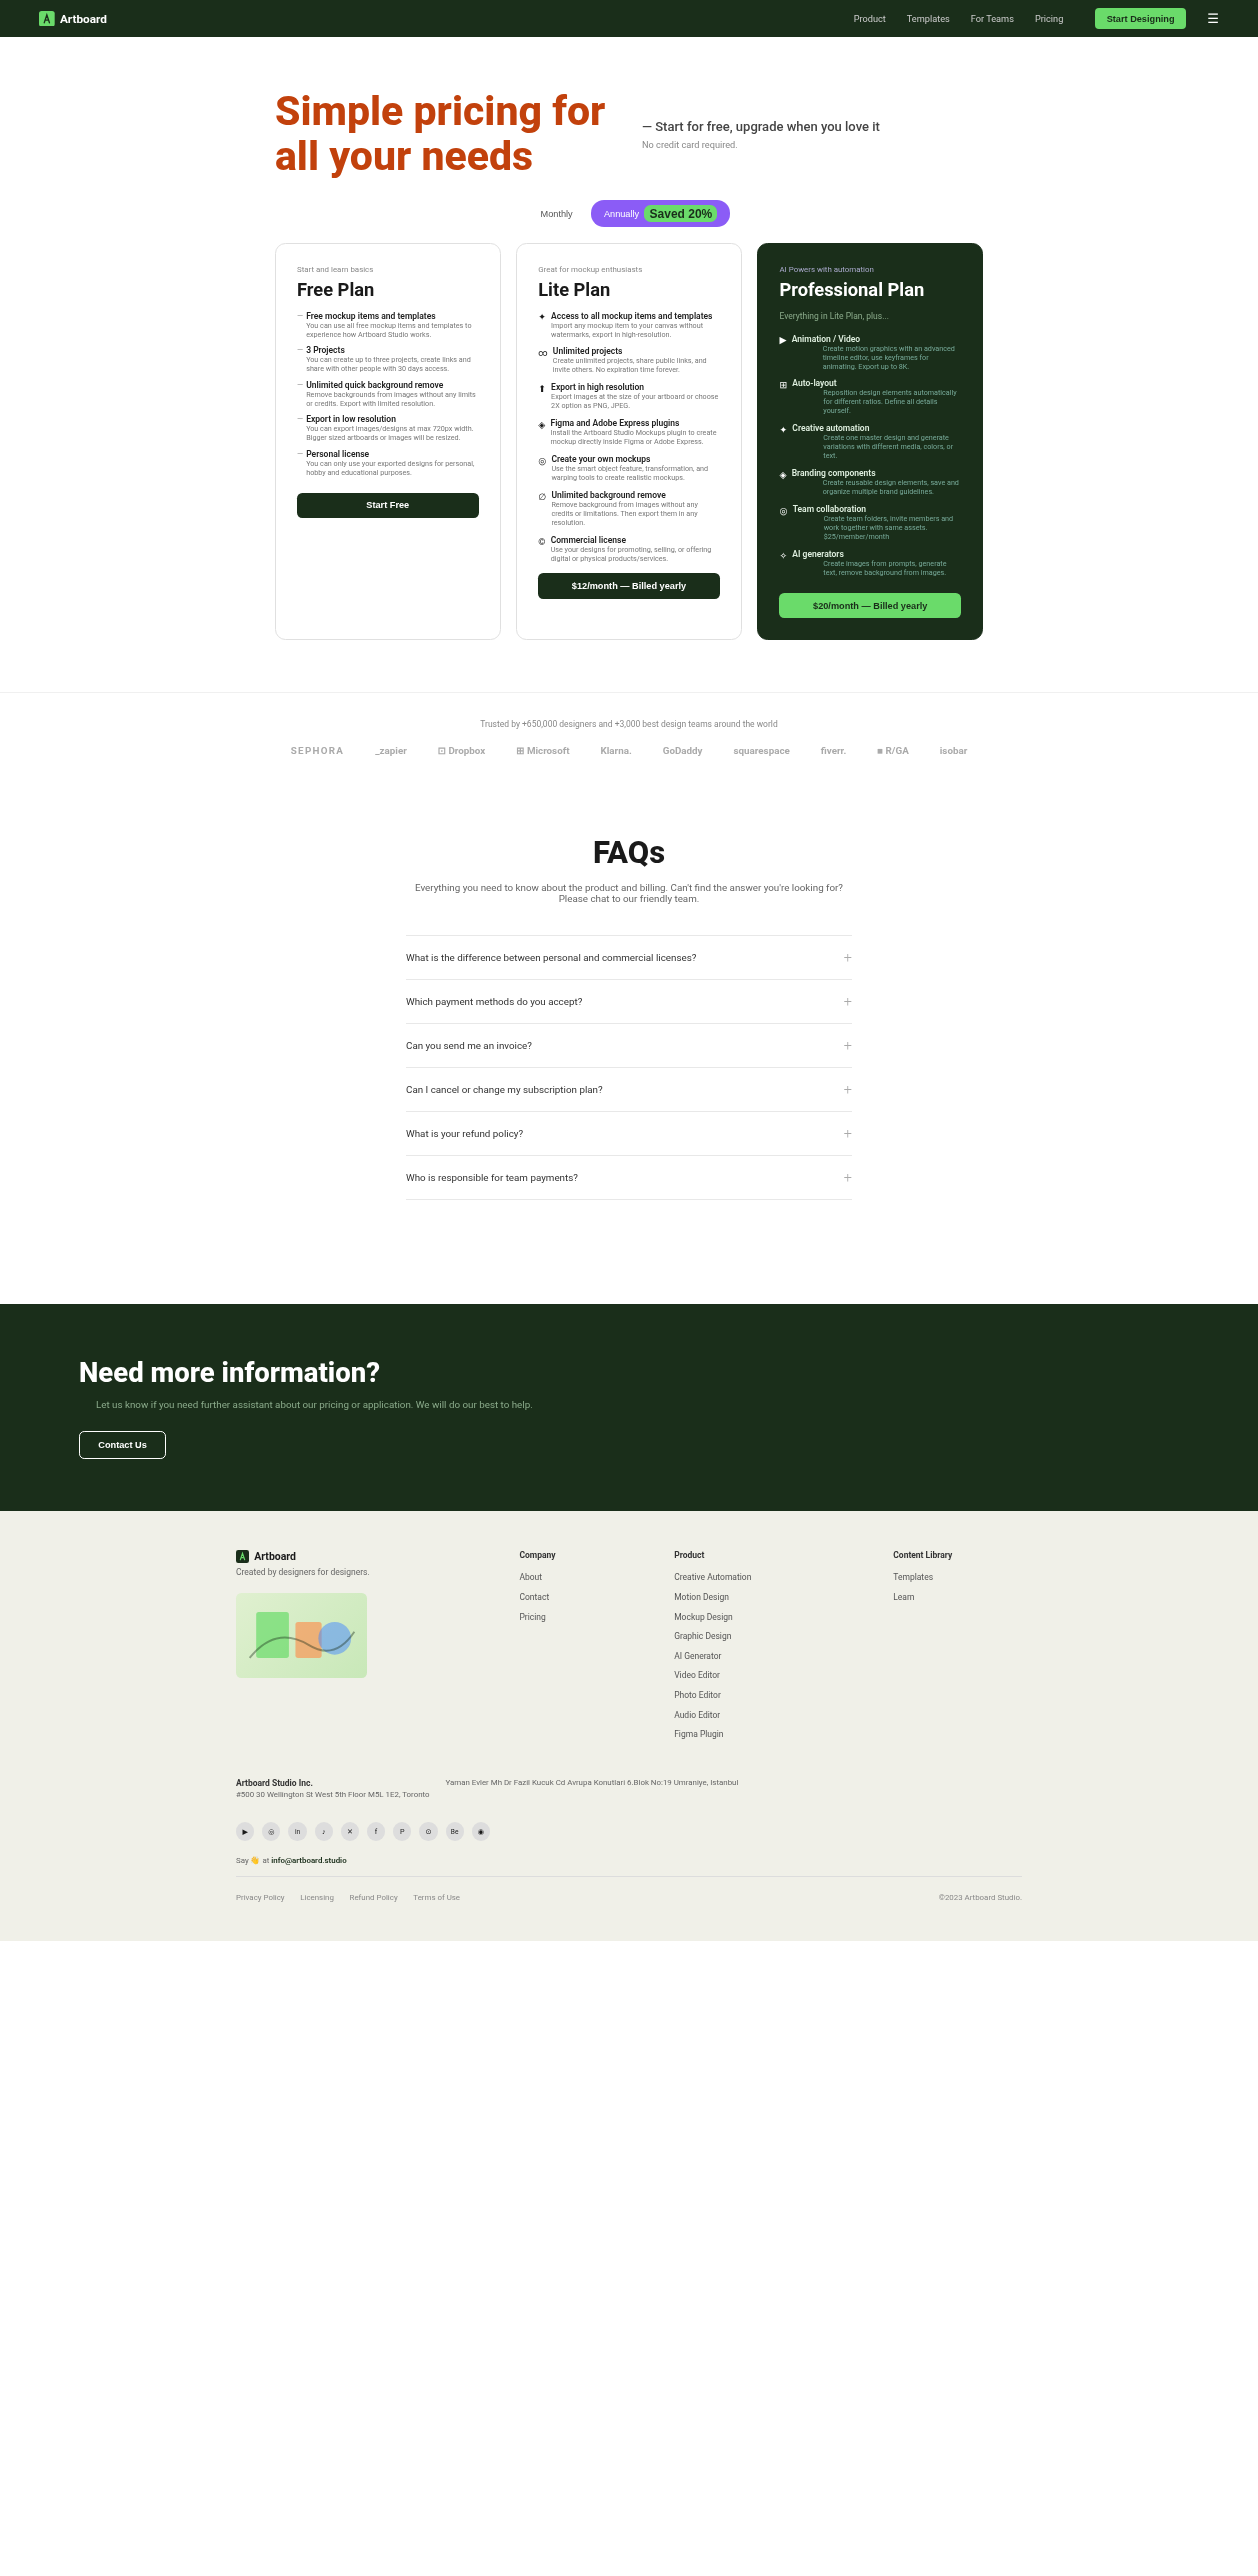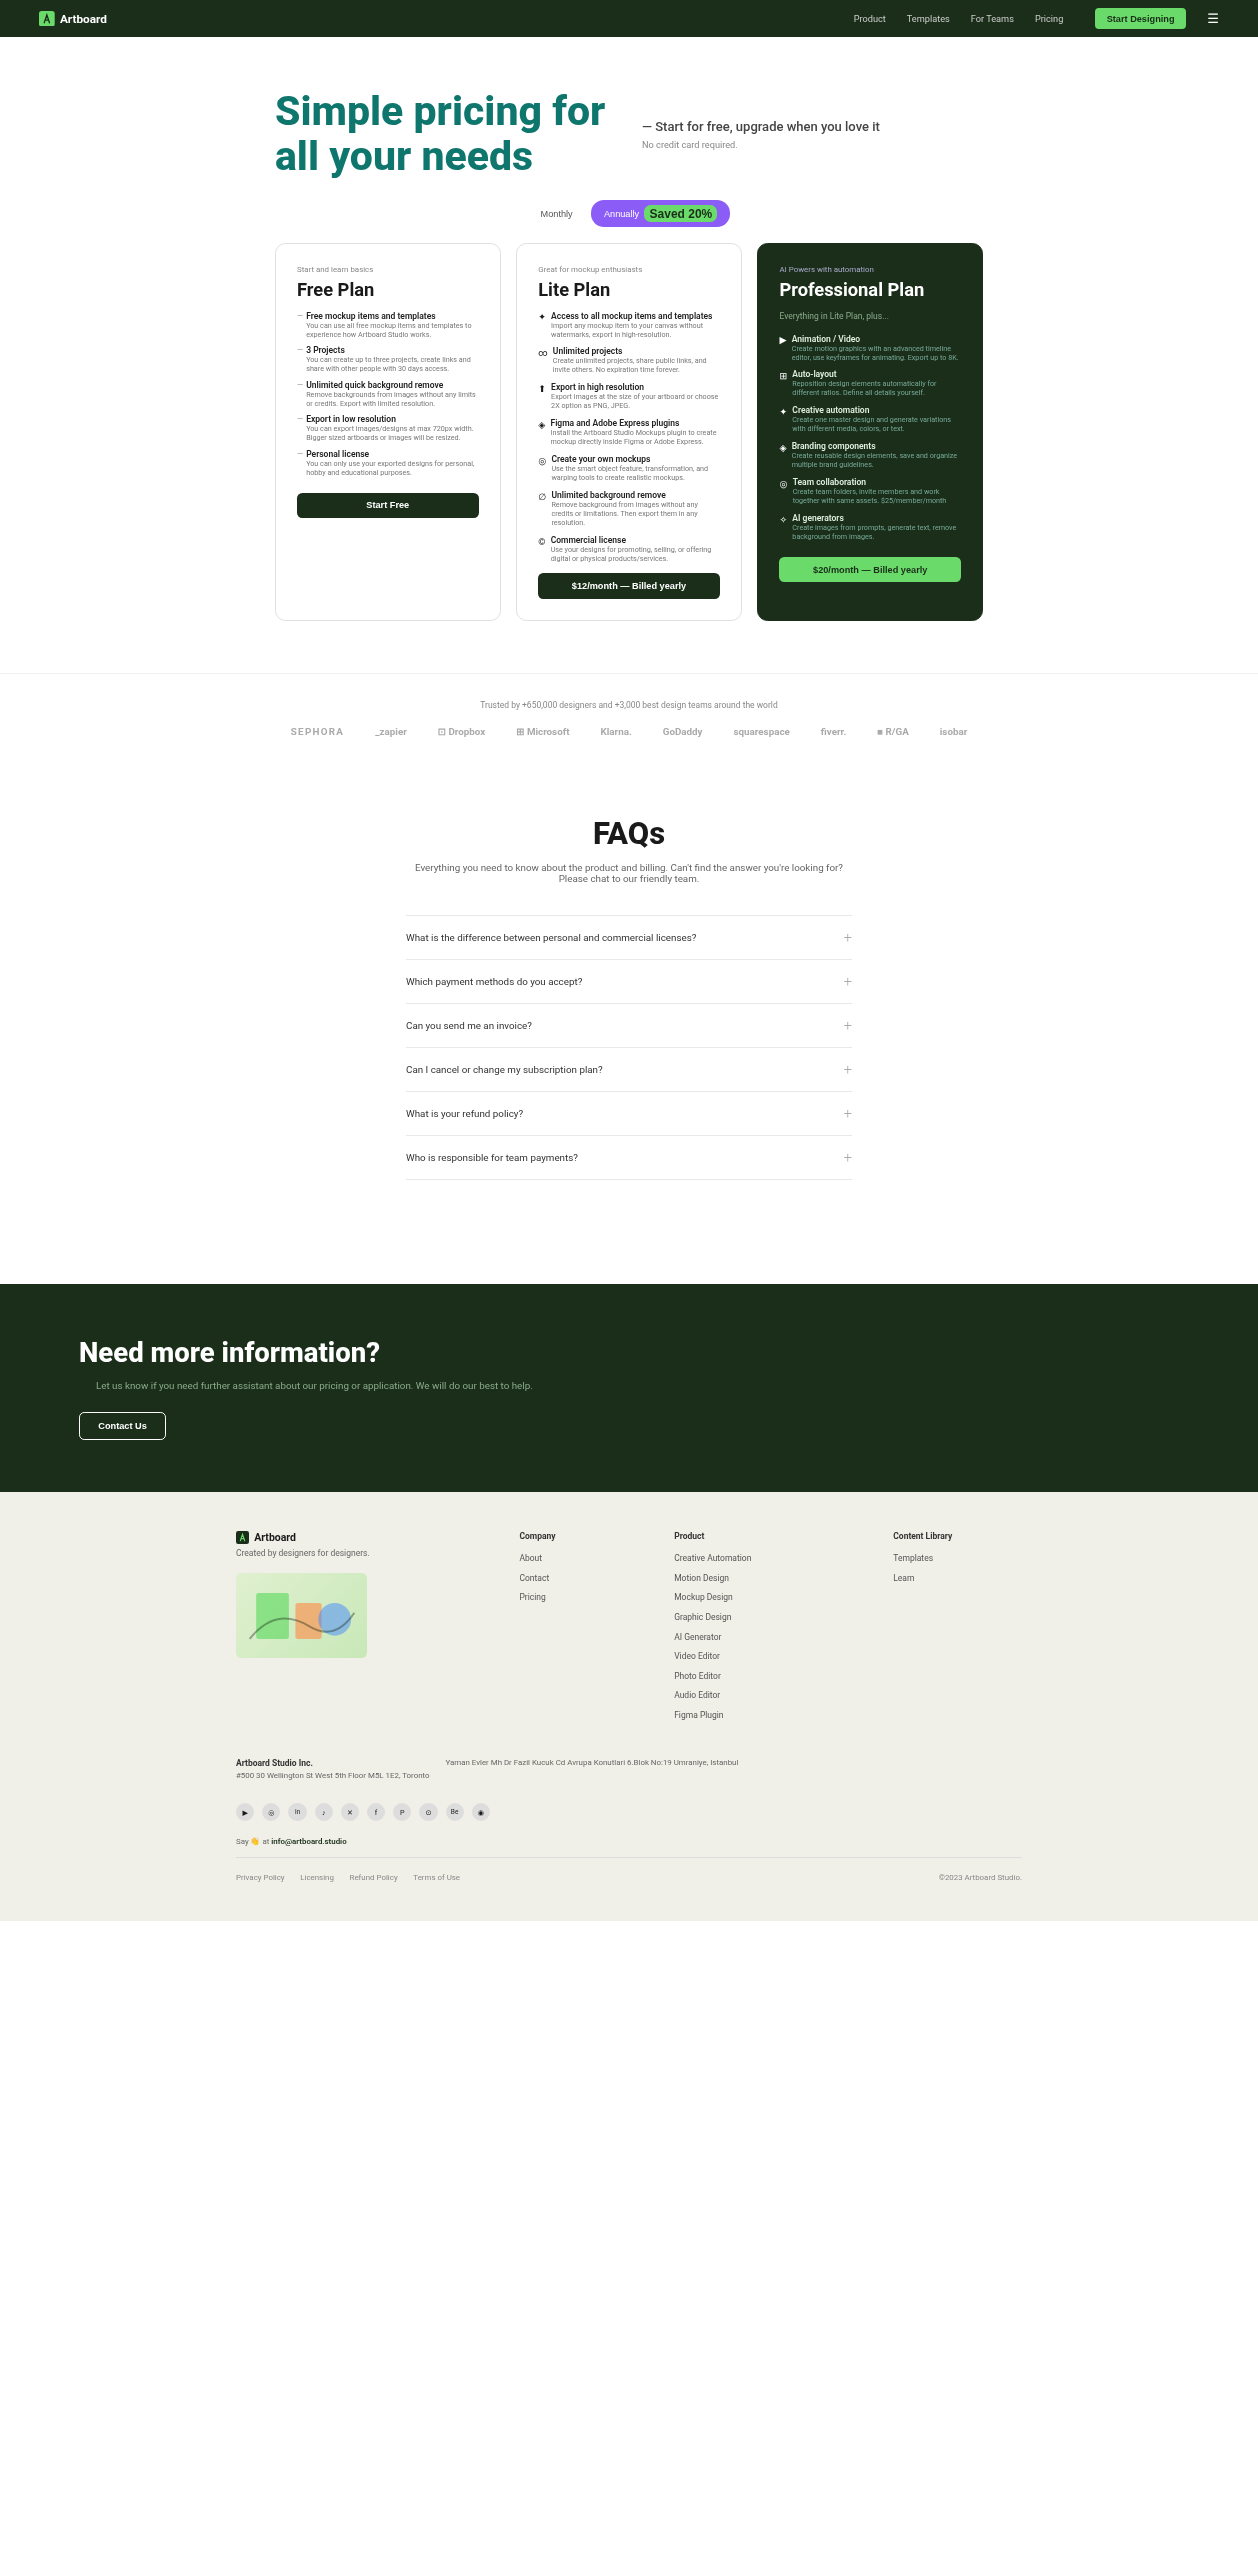--- a/index.html
+++ b/index.html
@@ -26,21 +26,21 @@
     .card-tag { font-size: 7.9px; color: #888; margin-bottom: 5.2px; }
     .card.pro .card-tag { color: #aac; }
     .card-title { font-size: 18.3px; font-weight: 700; margin-bottom: 10.5px; }
     .card.pro .card-title { color: #fff; }
     .card-features { list-style: none; margin-bottom: 15.7px; }
     .card-features li { font-size: 7.9px; color: #444; margin-bottom: 6.6px; padding-left: 9.2px; position: relative; }
     .card-features li::before { content: '—'; position: absolute; left: 0; color: #888; }
     .feature-title { font-weight: 600; color: #222; display: block; font-size: 8.5px; }
     .card.pro .feature-title { color: #e0f0e0; }
     .feature-desc { font-size: 7.2px; color: #777; display: block; }
-    .card.pro .feature-desc { color: #7a9; }
+    .card.pro .feature-desc { color: #7a9; margin-left: 31px; }
     .card-cta { display: block; width: 100%; padding: 7.9px; border-radius: 5.2px; font-size: 9.2px; font-weight: 700; cursor: pointer; text-align: center; border: none; }
     .cta-free { background: #1a2e1a; color: #fff; }
     .cta-lite { background: #1a2e1a; color: #fff; }
     .cta-pro { background: #6adb6a; color: #1a2e1a; }
     .pro-feature-row { display: flex; align-items: flex-start; gap: 5.2px; margin-bottom: 7.9px; }
     .pro-feature-icon { font-size: 9.2px; margin-top: 0.7px; flex-shrink: 0; }
     .pro-feature-text .feature-title { font-size: 8.5px; color: #e0f0e0; }
     .pro-feature-text .feature-desc { font-size: 7.2px; color: #7a9; }
     .faq-item { border-top: 0.7px solid #e8e8e8; padding: 13px 0; cursor: pointer; display: flex; justify-content: space-between; align-items: center; }
     .faq-q { font-size: 9.8px; color: #333; }
@@ -66,21 +66,21 @@
     <a class="nav-link">Templates</a>
     <a class="nav-link">For Teams</a>
     <a class="nav-link">Pricing</a>
     <button class="nav-cta">Start Designing</button>
     <span style="color:#fff;cursor:pointer;font-size:13px;">☰</span>
   </div>
 </nav>
 
 <section style="max-width:786px;margin:0 auto;padding:52px 39px 0;display:grid;grid-template-columns:1fr 1fr;align-items:center;gap:26px;">
   <div>
-    <h1 style="font-size:41px;font-weight:800;line-height:1.1;color:#0f766e;">Simple pricing for all your needs</h1>
+    <h1 style="font-size:41px;font-weight:800;line-height:1.1;color:#c2410c;">Simple pricing for all your needs</h1>
   </div>
   <div>
     <p style="font-size:13px;color:#444;margin-bottom:5.2px;font-weight:500;">— Start for free, upgrade when you love it</p>
     <p style="font-size:9.2px;color:#888;">No credit card required.</p>
   </div>
 </section>
 
 <div style="display:flex;align-items:center;gap:5.2px;margin:21px auto 15.7px;justify-content:center;">
   <button class="billing-btn">Monthly</button>
   <button class="billing-btn active" style="display:flex;align-items:center;gap:5.2px;">

